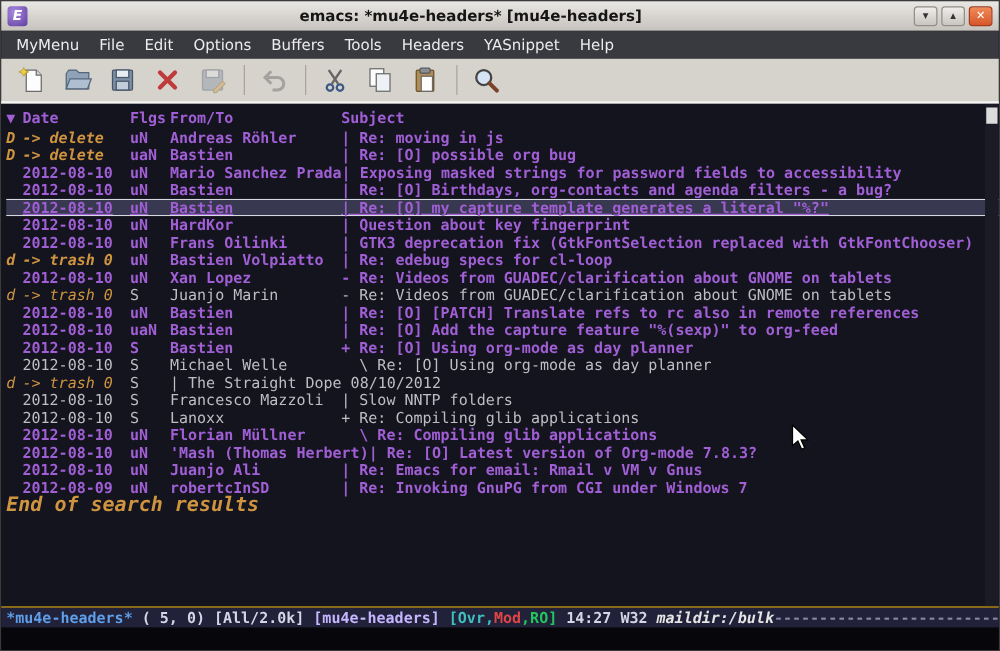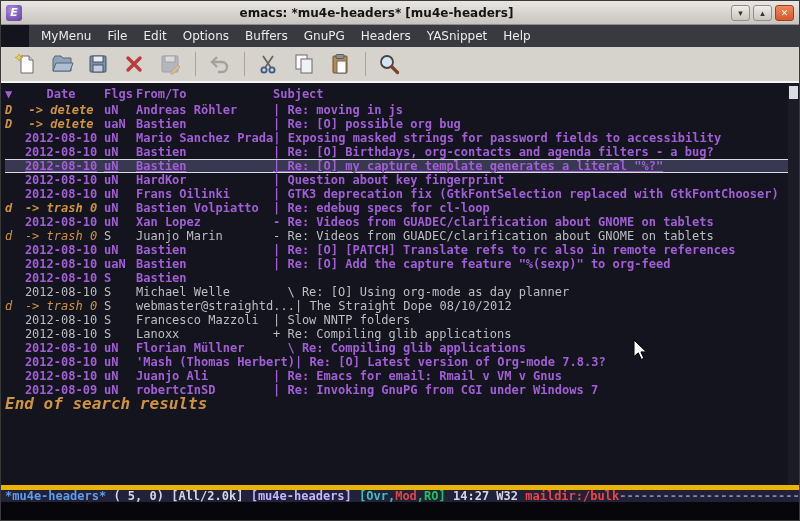--- a/index.html
+++ b/index.html
@@ -18,60 +18,60 @@
             color:#fff;font-size:11px;line-height:16px;text-align:center;font-style:italic;}
   .title{flex:1;text-align:center;}
   .winbtns{display:flex;gap:3px;}
   .wbtn{width:19px;height:16px;border:1px solid #938e88;border-radius:3px;
         background:linear-gradient(#efedea,#c9c5c0);font-size:9px;line-height:15px;
         text-align:center;color:#333;box-sizing:border-box;}
   .wbtn.close{background:linear-gradient(#f08a58,#d6572b);color:#fff;border-color:#a33d1c;}
 
   
   .menubar{height:22px;flex:0 0 22px;background:#393940;display:flex;align-items:center;
-           padding-left:4px;font-family:"DejaVu Sans",sans-serif;font-size:12px;color:#ececec;margin-left:28px;}
+           padding-left:4px;font-family:"DejaVu Sans",sans-serif;font-size:12px;color:#ececec;}
   .mitem{padding:2px 8px;}
 
   
   .toolbar{height:36px;flex:0 0 36px;background:#d6d2cc;display:flex;align-items:center;
            padding-left:10px;border-bottom:2px solid #f4f4f2;box-sizing:border-box;}
   .tbtn{width:30px;height:28px;margin-right:6px;display:flex;align-items:center;justify-content:center;
         border-radius:3px;}
   .tbtn.disabled{opacity:.38;}
   .tsep{width:1px;height:24px;background:#aaa49c;margin:0 8px 0 4px;}
 
   
   .buffer{flex:1;background:#14141e;position:relative;padding:3px 0 0 4px;overflow:hidden;}
   .r{display:flex;height:14px;line-height:14px;font-size:12px;font-weight:bold;white-space:pre;}
   .headerline{height:17px;line-height:16px;color:#a05fd5;}
   .c-prefix{width:13px;flex:0 0 auto;}
-  .c-date{width:86px;flex:0 0 auto;text-align:center;}
+  .c-date{width:86px;flex:0 0 auto;}
   .c-flags{width:32px;flex:0 0 auto;}
   .c-from{min-width:137px;flex:0 0 auto;}
   .c-rest{flex:0 1 auto;}
   .unread{color:#a05fd5;}
   .seen{color:#bdbdc3;font-weight:normal;}
   .action{color:#cf9440 !important;font-style:italic;}
   .current{background:#383850;box-shadow:inset 0 1px 0 #d8d8e0, inset 0 -1px 0 #d8d8e0;}
   .current span{text-decoration:underline;}
   .footer{height:14px;line-height:14px;font-size:16px;font-weight:bold;
           color:#cf9440;font-style:italic;white-space:pre;}
   .sbtrack{position:absolute;top:0;right:0;width:11px;height:100%;background:#1b1b26;}
   .sbthumb{position:absolute;top:3px;right:1px;width:9px;height:13px;background:#dcdcdc;}
 
   
-  .modeline{height:17px;flex:0 0 17px;background:#212139;border-top:5px solid #eab308;
+  .modeline{height:17px;flex:0 0 17px;background:#212139;border-top:1px solid #eab308;
             box-sizing:border-box;display:flex;align-items:center;padding-left:4px;
             font-size:12px;font-weight:bold;white-space:pre;color:#d5d5e5;overflow:hidden;text-align:center;}
   .ml-buf{color:#5f9ee8;}
   .ml-mode{color:#c4b5fd;}
   .ml-ovr{color:#3fc0c0;}
   .ml-mod{color:#e04545;}
   .ml-ro{color:#22c55e;}
-  .ml-maildir{color:#ef4444;}
+  .ml-maildir{color:#e5e5e5;font-style:italic;}
   .ml-dash{color:#8585a5;}
 
   
   .minibuffer{height:18px;flex:0 0 18px;background:#06060b;}
 
   
   .mousecursor{position:absolute;left:633px;top:339px;z-index:50;}
 </style>
 </head>
 <body>
@@ -87,21 +87,21 @@
       <span class="wbtn close">✕</span>
     </span>
   </div>
 
   <div class="menubar">
       <span class="mitem">MyMenu</span>
       <span class="mitem">File</span>
       <span class="mitem">Edit</span>
       <span class="mitem">Options</span>
       <span class="mitem">Buffers</span>
-      <span class="mitem">GnuPG</span>
+      <span class="mitem">Tools</span>
       <span class="mitem">Headers</span>
       <span class="mitem">YASnippet</span>
       <span class="mitem">Help</span>
     </div>
 
   <div class="toolbar">
     <span class="tbtn">
       <svg width="24" height="24">
         <path d="M7 4h8l4 4v13H7z" fill="#fdfdfd" stroke="#6b6b6b"></path>
         <path d="M15 4v4h4" fill="#d8d8d8" stroke="#6b6b6b"></path>
@@ -184,23 +184,23 @@
         <div class="r unread"><span class="c-prefix"></span><span class="c-date">2012-08-10</span><span class="c-flags">uN</span><span class="c-from">Mario Sanchez Prada</span><span class="c-rest">| Exposing masked strings for password fields to accessibility</span></div>
         <div class="r unread"><span class="c-prefix"></span><span class="c-date">2012-08-10</span><span class="c-flags">uN</span><span class="c-from">Bastien</span><span class="c-rest">| Re: [O] Birthdays, org-contacts and agenda filters - a bug?</span></div>
         <div class="r unread current"><span class="c-prefix"></span><span class="c-date">2012-08-10</span><span class="c-flags">uN</span><span class="c-from">Bastien</span><span class="c-rest">| Re: [O] my capture template generates a literal "%?"</span></div>
         <div class="r unread"><span class="c-prefix"></span><span class="c-date">2012-08-10</span><span class="c-flags">uN</span><span class="c-from">HardKor</span><span class="c-rest">| Question about key fingerprint</span></div>
         <div class="r unread"><span class="c-prefix"></span><span class="c-date">2012-08-10</span><span class="c-flags">uN</span><span class="c-from">Frans Oilinki</span><span class="c-rest">| GTK3 deprecation fix (GtkFontSelection replaced with GtkFontChooser)</span></div>
         <div class="r unread"><span class="c-prefix action">d</span><span class="c-date action">-&gt; trash 0</span><span class="c-flags">uN</span><span class="c-from">Bastien Volpiatto</span><span class="c-rest">| Re: edebug specs for cl-loop</span></div>
         <div class="r unread"><span class="c-prefix"></span><span class="c-date">2012-08-10</span><span class="c-flags">uN</span><span class="c-from">Xan Lopez</span><span class="c-rest">- Re: Videos from GUADEC/clarification about GNOME on tablets</span></div>
         <div class="r seen"><span class="c-prefix action">d</span><span class="c-date action">-&gt; trash 0</span><span class="c-flags">S</span><span class="c-from">Juanjo Marin</span><span class="c-rest">- Re: Videos from GUADEC/clarification about GNOME on tablets</span></div>
         <div class="r unread"><span class="c-prefix"></span><span class="c-date">2012-08-10</span><span class="c-flags">uN</span><span class="c-from">Bastien</span><span class="c-rest">| Re: [O] [PATCH] Translate refs to rc also in remote references</span></div>
         <div class="r unread"><span class="c-prefix"></span><span class="c-date">2012-08-10</span><span class="c-flags">uaN</span><span class="c-from">Bastien</span><span class="c-rest">| Re: [O] Add the capture feature "%(sexp)" to org-feed</span></div>
-        <div class="r unread"><span class="c-prefix"></span><span class="c-date">2012-08-10</span><span class="c-flags">S</span><span class="c-from">Bastien</span></div>
+        <div class="r unread"><span class="c-prefix"></span><span class="c-date">2012-08-10</span><span class="c-flags">S</span><span class="c-from">Bastien</span><span class="c-rest">+ Re: [O] Using org-mode as day planner</span></div>
         <div class="r seen"><span class="c-prefix"></span><span class="c-date">2012-08-10</span><span class="c-flags">S</span><span class="c-from">Michael Welle</span><span class="c-rest">  \ Re: [O] Using org-mode as day planner</span></div>
-        <div class="r seen"><span class="c-prefix action">d</span><span class="c-date action">-&gt; trash 0</span><span class="c-flags">S</span><span class="c-from">webmaster@straightd...</span><span class="c-rest">| The Straight Dope 08/10/2012</span></div>
+        <div class="r seen"><span class="c-prefix action">d</span><span class="c-date action">-&gt; trash 0</span><span class="c-flags">S</span><span class="c-rest">| The Straight Dope 08/10/2012</span></div>
         <div class="r seen"><span class="c-prefix"></span><span class="c-date">2012-08-10</span><span class="c-flags">S</span><span class="c-from">Francesco Mazzoli</span><span class="c-rest">| Slow NNTP folders</span></div>
         <div class="r seen"><span class="c-prefix"></span><span class="c-date">2012-08-10</span><span class="c-flags">S</span><span class="c-from">Lanoxx</span><span class="c-rest">+ Re: Compiling glib applications</span></div>
         <div class="r unread"><span class="c-prefix"></span><span class="c-date">2012-08-10</span><span class="c-flags">uN</span><span class="c-from">Florian Müllner</span><span class="c-rest">  \ Re: Compiling glib applications</span></div>
         <div class="r unread"><span class="c-prefix"></span><span class="c-date">2012-08-10</span><span class="c-flags">uN</span><span class="c-from">'Mash (Thomas Herbert)</span><span class="c-rest">| Re: [O] Latest version of Org-mode 7.8.3?</span></div>
         <div class="r unread"><span class="c-prefix"></span><span class="c-date">2012-08-10</span><span class="c-flags">uN</span><span class="c-from">Juanjo Ali</span><span class="c-rest">| Re: Emacs for email: Rmail v VM v Gnus</span></div>
         <div class="r unread"><span class="c-prefix"></span><span class="c-date">2012-08-09</span><span class="c-flags">uN</span><span class="c-from">robertcInSD</span><span class="c-rest">| Re: Invoking GnuPG from CGI under Windows 7</span></div>
       </div>
     <div class="footer">End of search results</div>
     <div class="sbtrack">
       <div class="sbthumb"></div>

